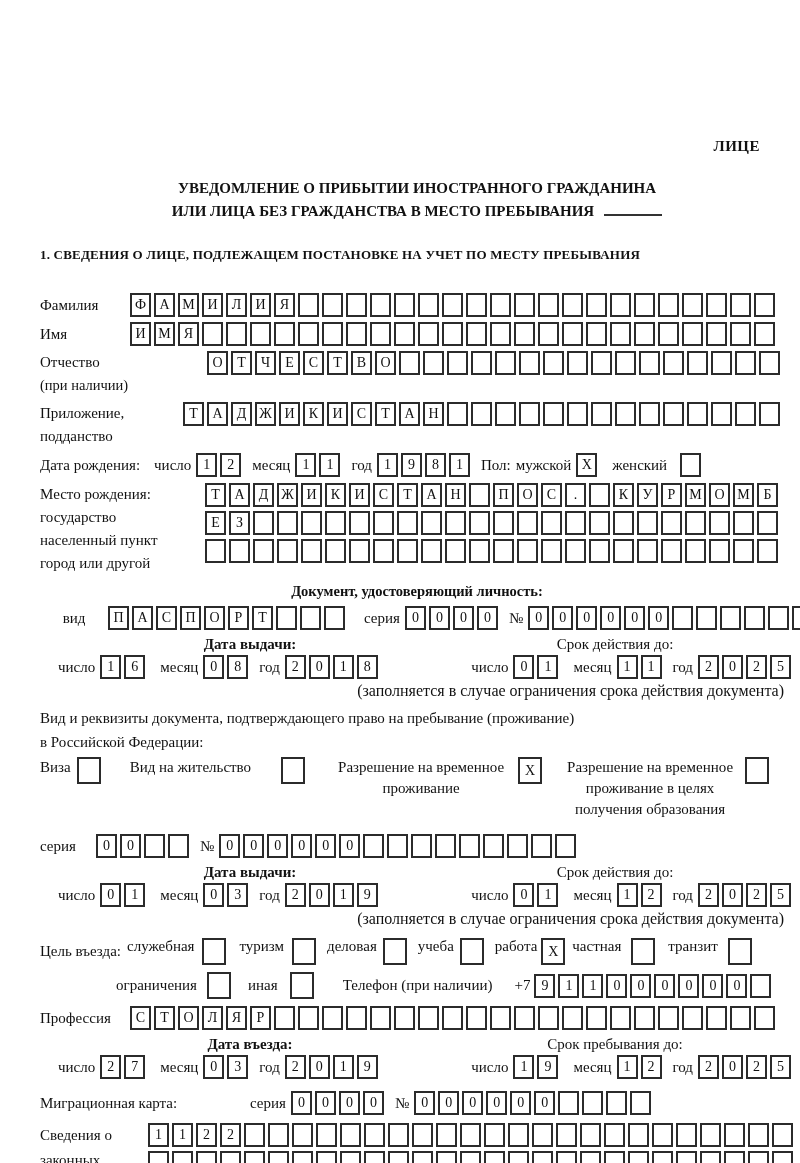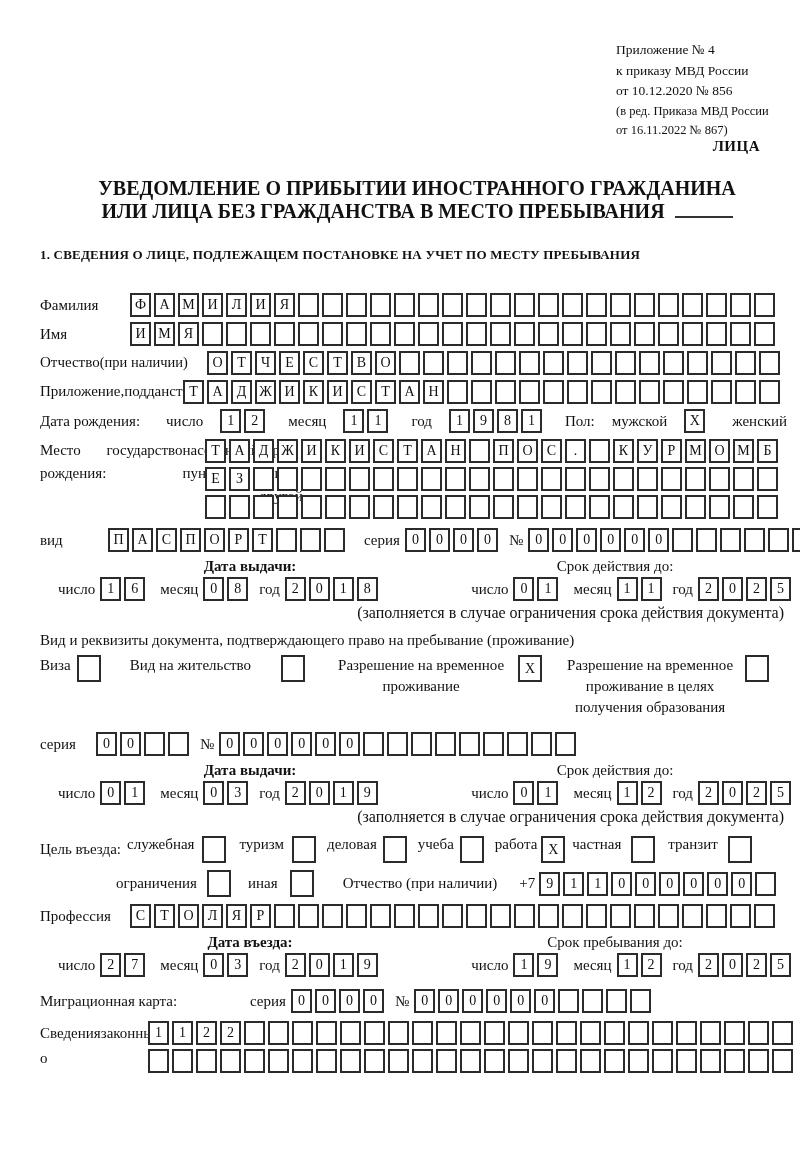--- a/index.html
+++ b/index.html
@@ -5,35 +5,35 @@
   html,body{margin:0;padding:0;background:#ffffff;}
   .page{position:relative;width:800px;height:1163px;background:#fff;overflow:hidden;
         font-family:"Liberation Serif","DejaVu Serif",serif;color:#111;font-size:15px;}
   .content{padding:40px 6px 0 40px;}
 
   
   .appendix{position:absolute;left:616px;top:40px;width:180px;font-size:13.5px;line-height:20.5px;}
   .appendix .small{font-size:12.5px;line-height:19px;}
   .forma{text-align:right;padding-right:34px;font-weight:bold;margin-top:98px;font-size:15px;letter-spacing:.5px;}
 
-  .title{ text-align:center;font-weight:bold;font-size:20px;line-height:23px;margin-top:22px;}
+  .title{ text-align:center;font-weight:bold;font-size:15px;line-height:23px;margin-top:22px;}
   .tunder{display:inline-block;width:58px;border-bottom:2px solid #333;height:14px;margin-left:10px;}
   .sec-head{font-weight:bold;font-size:13px;margin-top:24px;letter-spacing:.2px;}
 
   
   .cells{display:inline-flex;flex-wrap:nowrap;align-items:center;}
   .cell{display:inline-flex;align-items:center;justify-content:center;box-sizing:border-box;
         width:21px;height:24px;border:2px solid #2b2b2b;margin-right:3px;font-size:14px;flex:0 0 auto;background:#fff;}
   .big .cell{width:24px;height:27px;}
 
   .row{display:flex;align-items:center;margin-bottom:5px;}
   .rows-top{align-items:flex-start;}
   .lab{flex:0 0 auto;}
   .w90{width:90px;}.w143{width:143px;}.w167{width:167px;}.w165{width:165px;}
-  .lab-block{display:flex;line-height:23px;flex:0 0 auto;}
+  .lab-block{display:flex;flex-direction:column;line-height:23px;flex:0 0 auto;}
   .lab-block .sub{font-size:14.5px;}
   .cellcol .cells{margin-bottom:4px;}
   .cellcol{display:flex;flex-direction:column;}
 
   .mini{margin:0 5px 0 0;}
   .gap8{margin-left:8px;} .gap12{margin-left:12px;} .gap16{margin-left:16px;}
 
   .center-head{text-align:center;font-weight:bold;font-size:14.5px;margin:8px 0 6px;}
 
   .dheads{display:flex;margin:6px 0 2px;}
@@ -50,30 +50,23 @@
   .optlabel{text-align:center;line-height:21px;}
   .optrow .cells{margin-top:0;}
 
   .prow{display:flex;align-items:center;margin-bottom:7px;}
 </style>
 </head>
 <body>
 
 <div class="page">
 
-  <div class="appendix">
-    <div>Приложение № 4</div>
-    <div>к приказу МВД России</div>
-    <div>от 10.12.2020 № 856</div>
-    <div class="small">(в ред. Приказа МВД России</div>
-    <div class="small">от 16.11.2022 № 867)</div>
-  </div>
 
   <div class="content">
-    <div class="forma">ЛИЦА</div>
+    <div class="forma">ЛИЦЕ</div>
 
     <div class="title">
       <div>УВЕДОМЛЕНИЕ О ПРИБЫТИИ ИНОСТРАННОГО ГРАЖДАНИНА</div>
       <div><span>ИЛИ ЛИЦА БЕЗ ГРАЖДАНСТВА В МЕСТО ПРЕБЫВАНИЯ</span><span class="tunder"></span></div>
     </div>
 
     <div class="sec-head">1. СВЕДЕНИЯ О ЛИЦЕ, ПОДЛЕЖАЩЕМ ПОСТАНОВКЕ НА УЧЕТ ПО МЕСТУ ПРЕБЫВАНИЯ</div>
 
     <div class="row" style="margin-top:30px;">
       <span class="lab w90">Фамилия</span>
@@ -201,21 +194,21 @@
           <span class="cell"></span>
           <span class="cell"></span>
           <span class="cell"></span>
           <span class="cell"></span>
           <span class="cell"></span>
           <span class="cell"></span>
           <span class="cell"></span>
         </span>
     </div>
 
-    <div class="row" style="gap:12px;">
+    <div class="row" style="">
       <span class="lab" style="margin-right:14px;">Дата рождения:</span>
       <span class="mini">число</span>
       <span class="cells">
           <span class="cell">1</span>
           <span class="cell">2</span>
         </span>
       <span class="mini gap8">месяц</span>
       <span class="cells">
           <span class="cell">1</span>
           <span class="cell">1</span>
@@ -320,23 +313,24 @@
             <span class="cell"></span>
             <span class="cell"></span>
             <span class="cell"></span>
             <span class="cell"></span>
             <span class="cell"></span>
             <span class="cell"></span>
           </span>
       </span>
     </div>
 
+    <div class="center-head">Документ, удостоверяющий личность:</div>
 
     <div class="row">
-      <span class="lab" style="width:68px;">вид</span>
+      <span class="lab" style="width:68px;text-align:center;">вид</span>
       <span class="cells">
           <span class="cell">П</span>
           <span class="cell">А</span>
           <span class="cell">С</span>
           <span class="cell">П</span>
           <span class="cell">О</span>
           <span class="cell">Р</span>
           <span class="cell">Т</span>
           <span class="cell"></span>
           <span class="cell"></span>
@@ -406,20 +400,21 @@
             <span class="cell">2</span>
             <span class="cell">0</span>
             <span class="cell">2</span>
             <span class="cell">5</span>
           </span>
       </span>
     </div>
     <div class="note">(заполняется в случае ограничения срока действия документа)</div>
 
     <div class="pline">Вид и реквизиты документа, подтверждающего право на пребывание (проживание)</div>
+    <div class="pline">в Российской Федерации:</div>
 
     <div class="optrow">
       <span class="opt">
         <span class="optlabel">Виза</span>
         <span class="cells big" style="margin-left:6px;">
             <span class="cell"></span>
           </span>
       </span>
       <span class="opt" style="margin-left:26px;">
         <span class="optlabel">Вид на жительство</span>
@@ -570,21 +565,21 @@
 
     <div class="prow" style="padding-left:76px;">
       <span>ограничения</span>
       <span class="cells big" style="margin-left:10px;">
           <span class="cell"></span>
         </span>
       <span style="margin-left:14px;">иная</span>
       <span class="cells big" style="margin-left:12px;">
           <span class="cell"></span>
         </span>
-      <span style="margin-left:26px;">Отчество (при наличии)</span>
+      <span style="margin-left:26px;">Телефон (при наличии)</span>
       <span style="margin-left:22px;margin-right:4px;">+7</span>
       <span class="cells">
           <span class="cell">9</span>
           <span class="cell">1</span>
           <span class="cell">1</span>
           <span class="cell">0</span>
           <span class="cell">0</span>
           <span class="cell">0</span>
           <span class="cell">0</span>
           <span class="cell">0</span>

